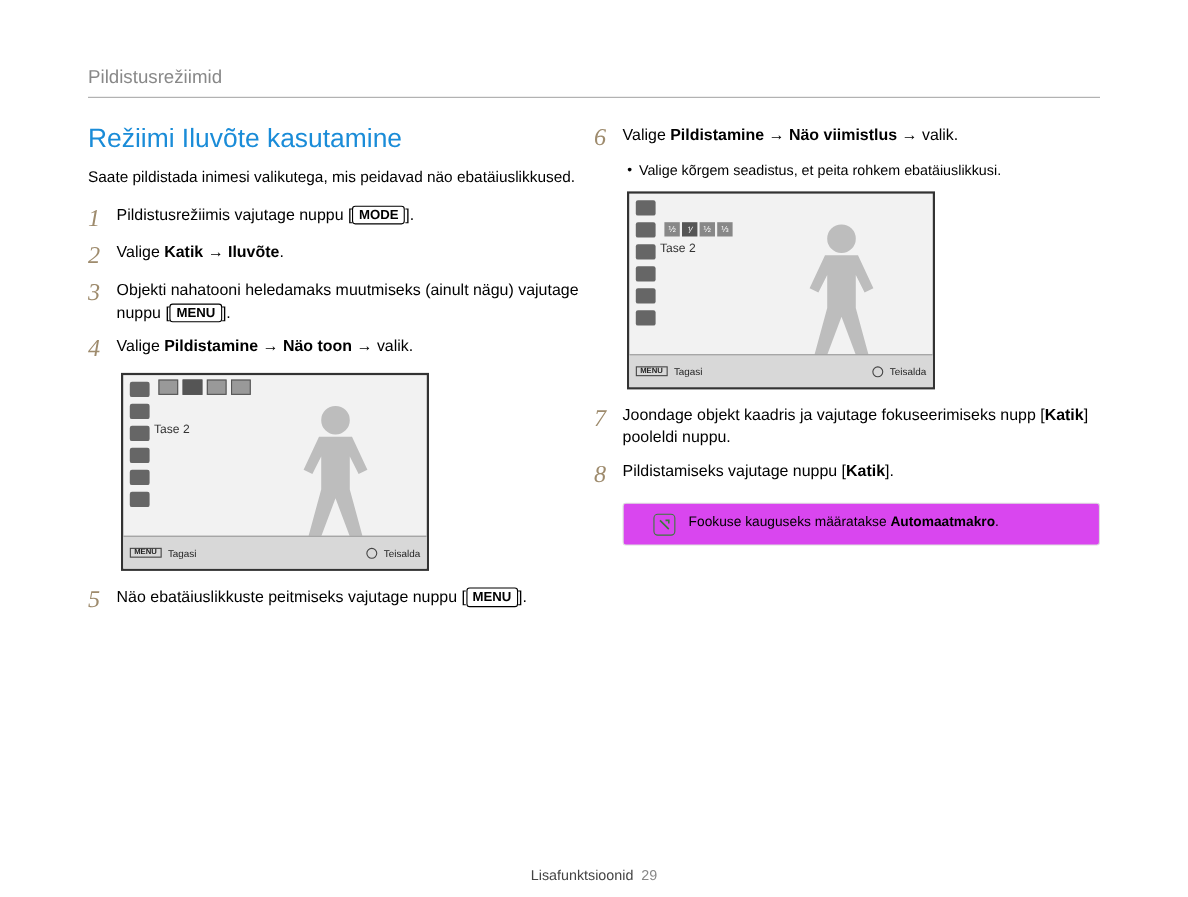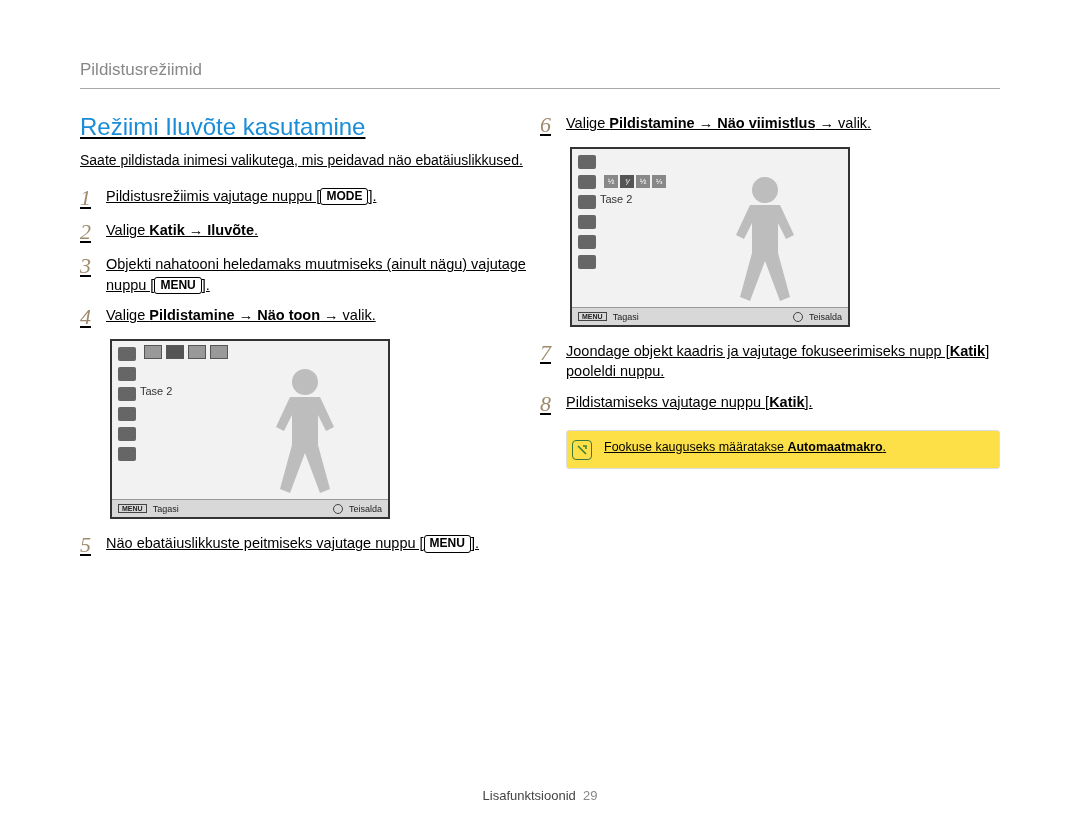--- a/index.html
+++ b/index.html
@@ -17,21 +17,20 @@
       font-size: 17px;
       margin-bottom: 8px;
     }
     .header-rule {
       border: none;
       border-top: 1px solid #aaa;
       margin-bottom: 24px;
     }
     .columns {
       display: flex;
-      text-decoration: underline;
     }
     .col {
       flex: 1;
       min-width: 0;
     }
     .page-title {
       color: #1a8cd8;
       font-size: 24px;
       font-weight: normal;
       margin-bottom: 10px;
@@ -151,21 +150,21 @@
       right: 38px;
       top: 22px;
       width: 90px;
       height: 140px;
     }
     .cs-silhouette svg { width: 100%; height: 100%; }
     .cs-bottom {
       position: absolute;
       bottom: 0;
       left: 0; right: 0;
-      height: 18px;
+      height: 30px;
       background: #d8d8d8;
       border-top: 1px solid #999;
       display: flex;
       align-items: center;
       font-size: 9px;
       color: #222;
       padding: 0 6px;
       gap: 6px;
     }
     .cs-bottom .menu-btn {
@@ -177,24 +176,24 @@
     .cs-bottom .nav-icon {
       width: 10px; height: 10px;
       border: 1px solid #444;
       border-radius: 50%;
       margin-left: auto;
       position: relative;
     }
     .info-box {
       display: flex;
       align-items: flex-start;
-      background: #fde047;
+      background: #d946ef;
       border: 1px solid #ddd;
       border-radius: 3px;
-      padding: 8px 5px;
+      padding: 8px 27px;
       margin-left: 26px;
       margin-top: 14px;
       gap: 12px;
     }
     .info-icon {
       width: 20px; height: 20px;
       border: 1.5px solid #3a7a3a;
       border-radius: 4px;
       display: flex;
       align-items: center;
@@ -294,20 +293,23 @@
 
   <div class="col">
     <ul class="steps">
       <li class="step">
         <span class="step-num">6</span>
         <span class="step-body">
           <span>Valige </span><b>Pildistamine → Näo viimistlus</b><span> → valik.</span>
         </span>
       </li>
     </ul>
+    <div class="sub-bullet">
+      <span>Valige kõrgem seadistus, et peita rohkem ebatäiuslikkusi.</span>
+    </div>
 
     <div class="camera-screen">
       <div class="cs-left-icons">
         <span class="lico"></span>
         <span class="lico"></span>
         <span class="lico"></span>
         <span class="lico"></span>
         <span class="lico"></span>
         <span class="lico"></span>
       </div>

